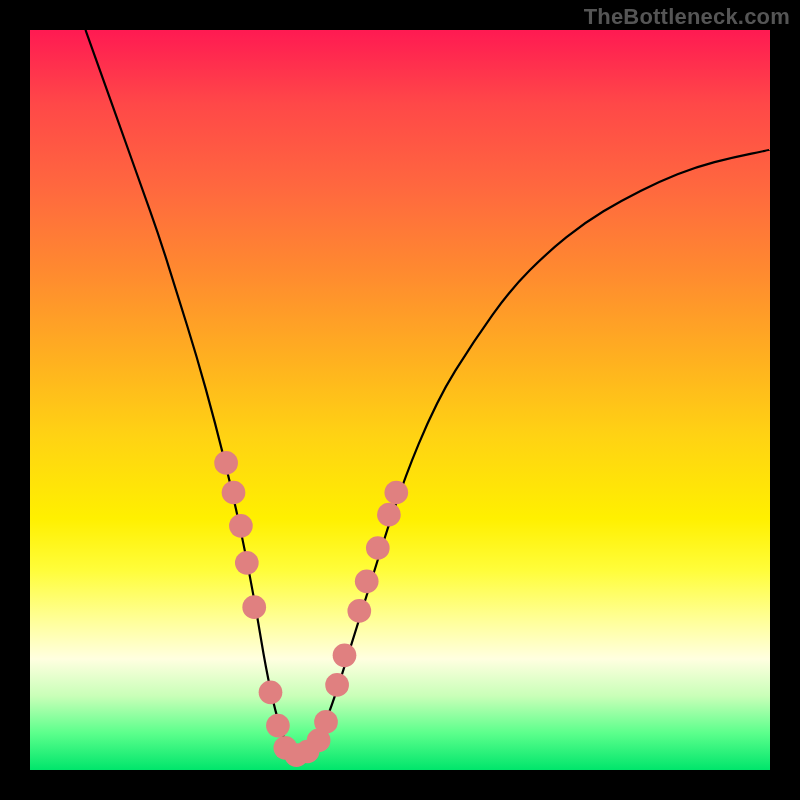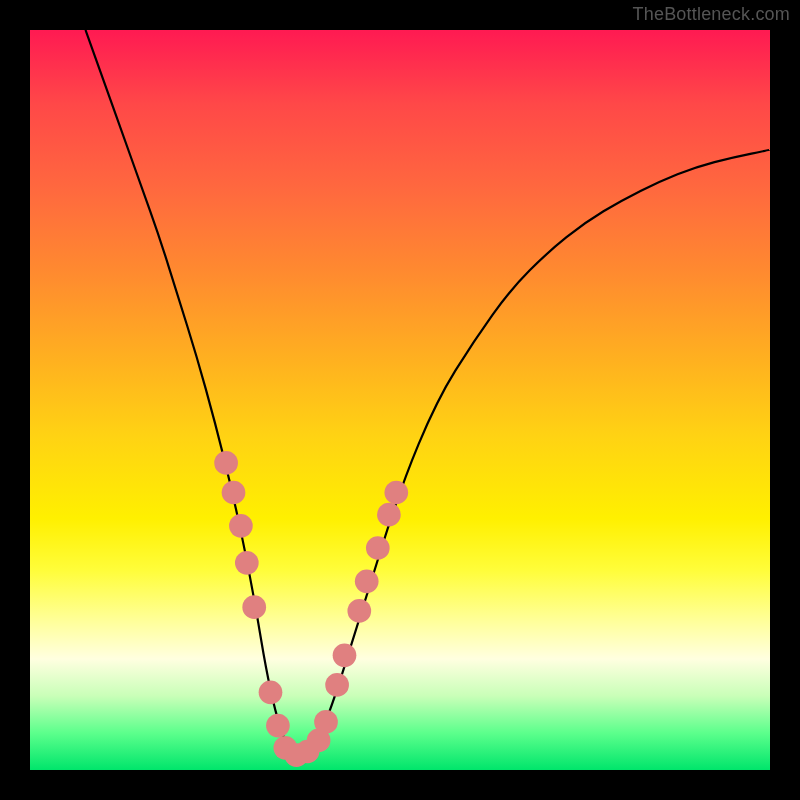--- a/index.html
+++ b/index.html
@@ -40,22 +40,22 @@
       #c9ffb8 90%,
       #5cff8c 95%,
       #00e56b 100%
     );
   }
   .watermark {
     position: absolute;
     top: 4px;
     right: 10px;
     color: #555;
-    font-size: 18px;
-    font-weight: 400;
+    font-size: 22px;
+    font-weight: 700;
     letter-spacing: 0.2px;
   }
   svg.overlay {
     position: absolute;
     top: 0;
     left: 0;
   }
 </style>
 </head>
 <body>

